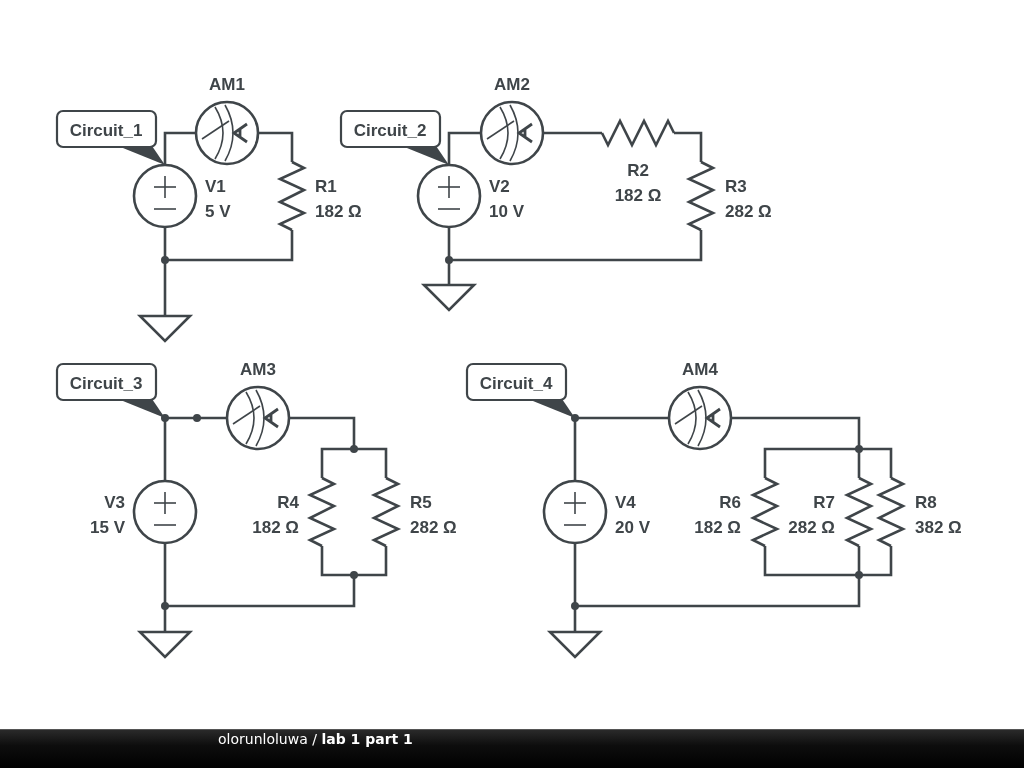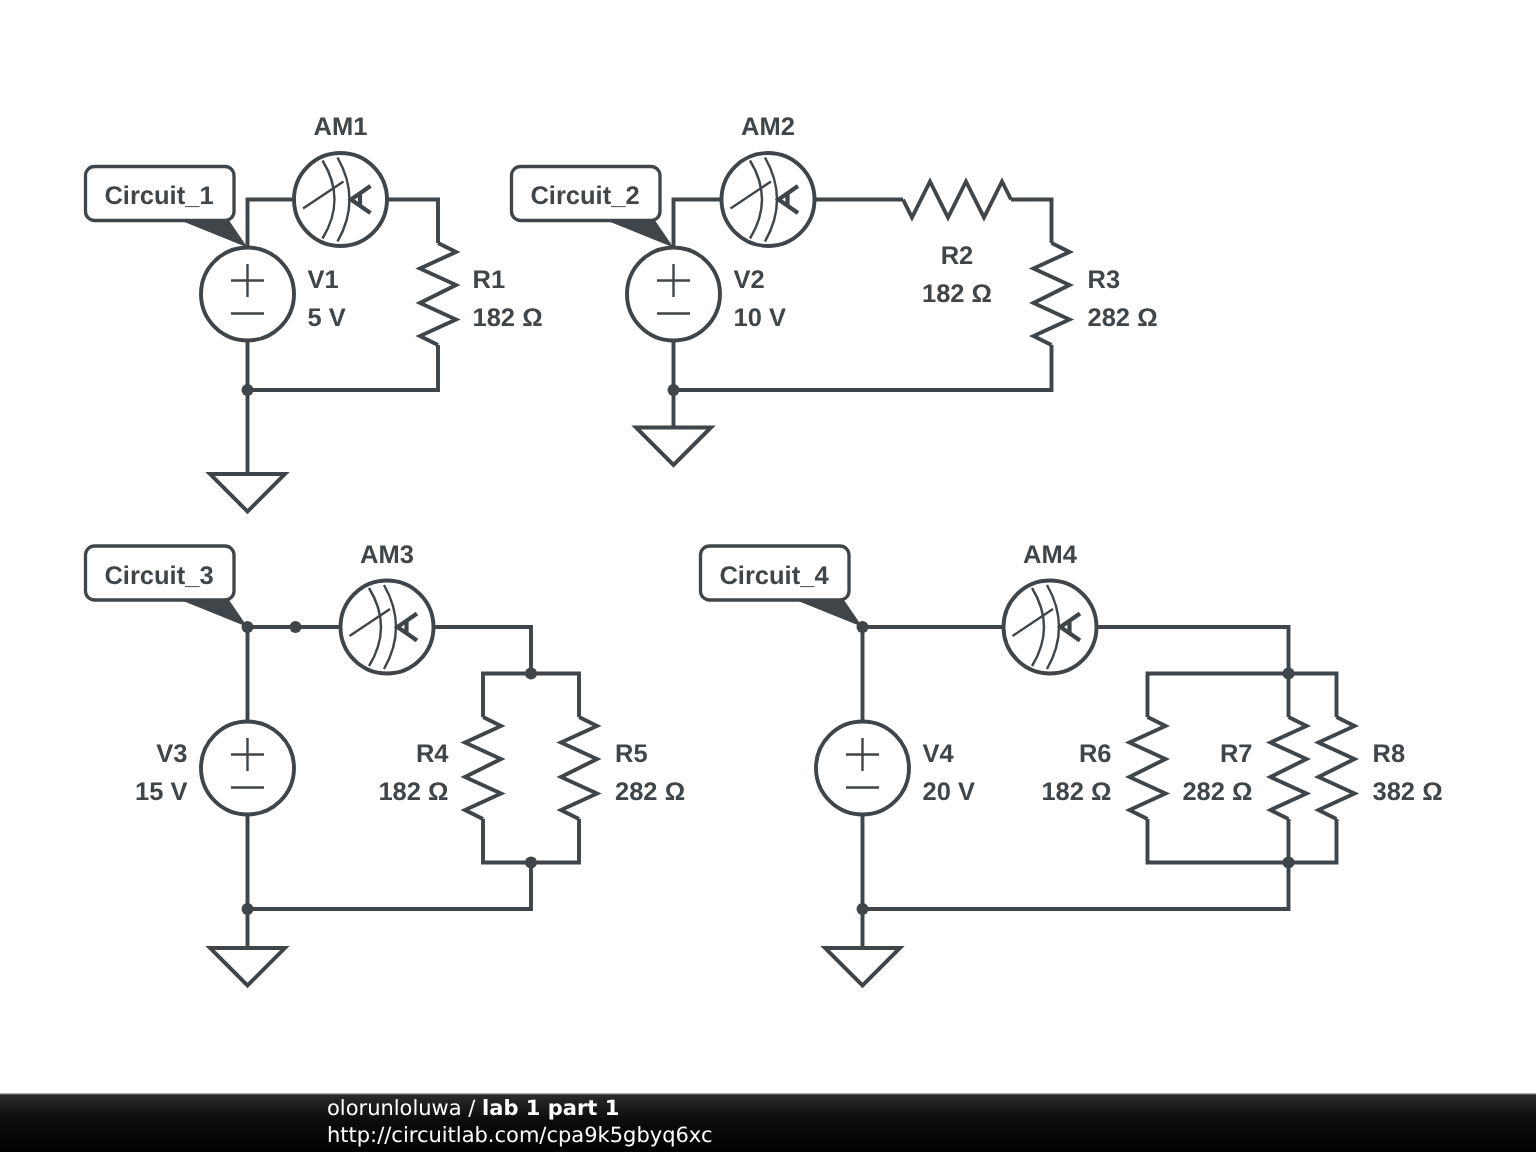--- a/index.html
+++ b/index.html
@@ -166,14 +166,13 @@
       <rect class="tagbox" x="467" y="364" width="99" height="36" rx="6"></rect>
       <text class="tag" x="516" y="389" text-anchor="middle">Circuit_4</text>
     </g>
   </g>
 </svg>
 
 <div id="footer">
   <div id="footer-line1">
     <span class="user">olorunloluwa</span><span> / </span><span class="title">lab 1 part 1</span>
   </div>
-  <div id="footer-line2">http://circuitlab.com/cpa9k5gbyq6xc</div>
 </div>
 
 </body></html>

